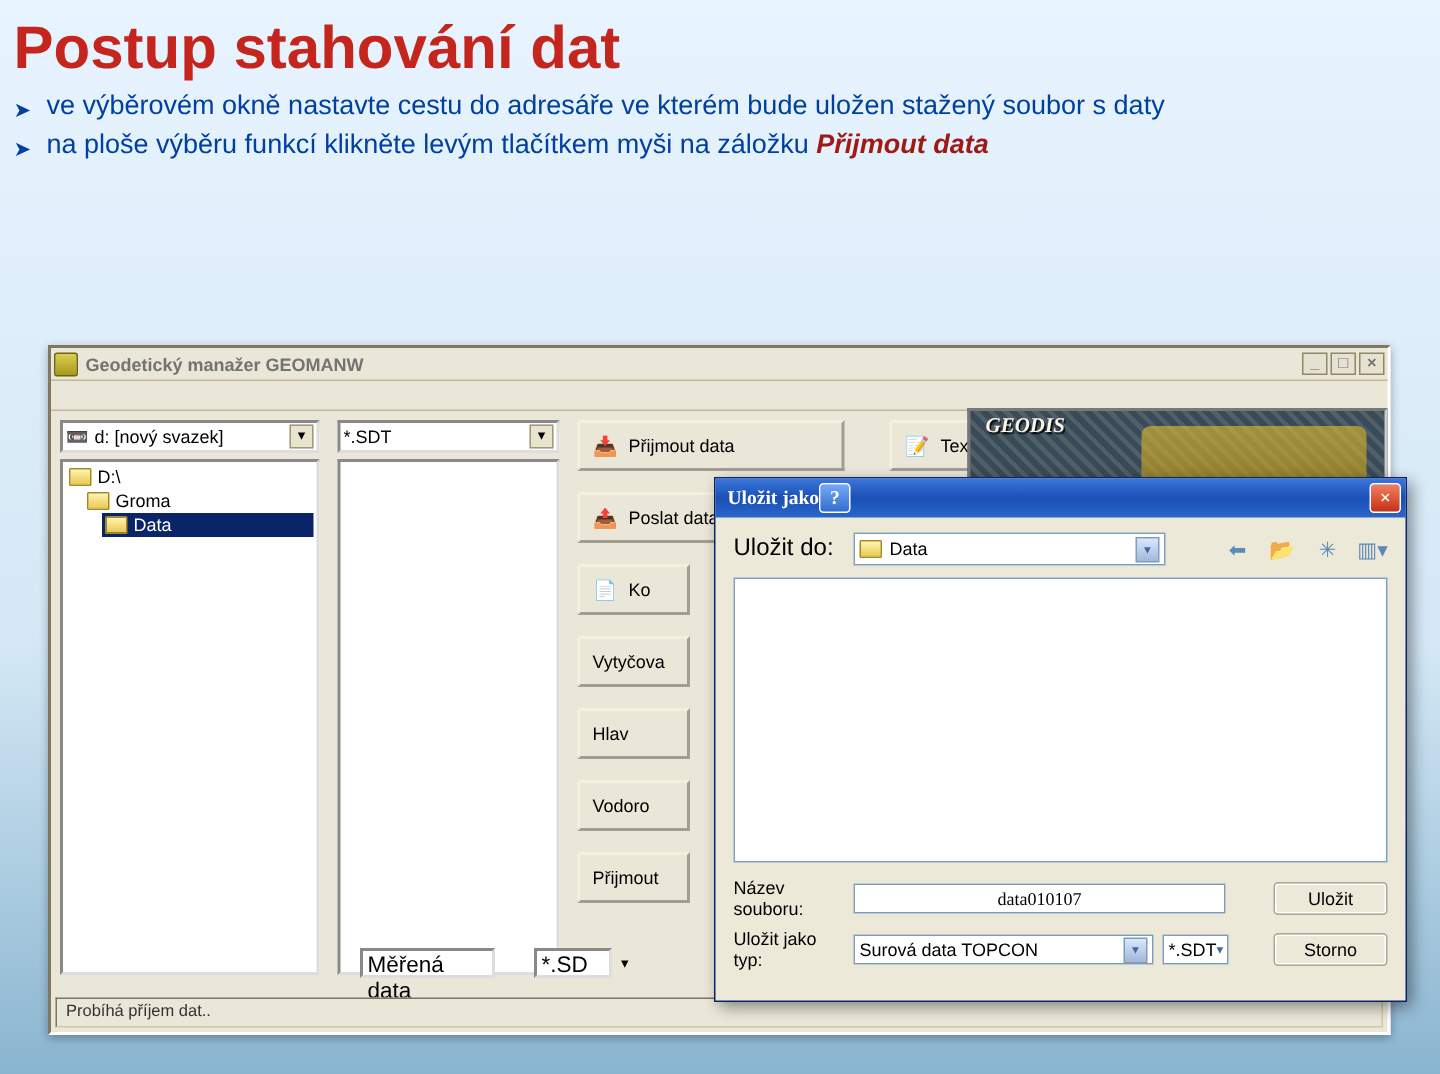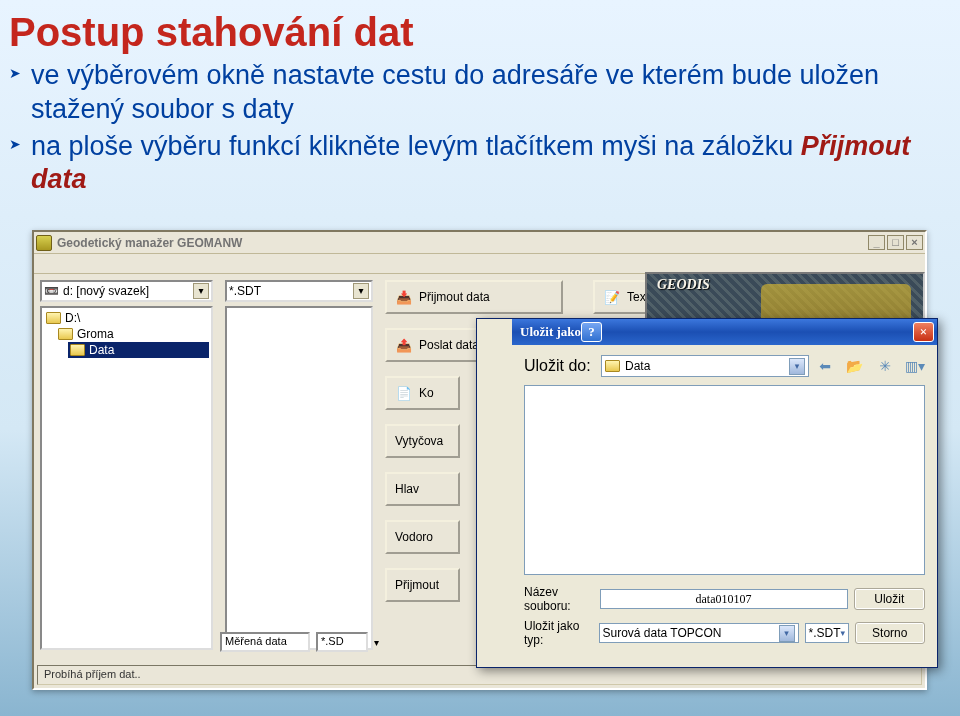--- a/index.html
+++ b/index.html
@@ -8,21 +8,21 @@
     width: 960px;
     height: 716px;
     font-family: Tahoma, Arial, sans-serif;
     font-size: 12px;
     background: linear-gradient(to bottom, #e8f4ff 0%, #d4e8f5 60%, #8ab5d0 100%);
     overflow: hidden;
   }
   .slide-text { padding: 10px 9px 6px; }
   h1 { margin: 0 0 4px; font-size: 40px; font-weight: bold; color: #c4261d; }
   ul.tpts { margin: 2px 0; padding: 0; list-style: none; }
-  ul.tpts li { position: relative; padding-left: 22px; font-size: 27px; color: #0040a0; margin: 3px 0; line-height: 1.25; }
+  ul.tpts li { position: relative; padding-left: 22px; font-size: 18px; color: #0040a0; margin: 3px 0; line-height: 1.25; }
   ul.tpts li::before { content: "➤"; position: absolute; left: 0; top: 6px; font-size: 14px; color: #0040a0; }
   em.red { font-style: italic; color: #a01a15; font-weight: bold; }
 
   .outer-win {
     position: absolute;
     left: 32px; top: 230px;
     width: 895px; height: 460px;
     background: #eae6d8;
     border: 2px solid #807860;
     border-right-color: #fff; border-bottom-color: #fff;
@@ -58,26 +58,26 @@
 
   .logo { position: absolute; right: 0; top: -2px; width: 280px; height: 82px;
           background: #3a4a58;
           background-image: repeating-linear-gradient(45deg,#506068 0,#506068 3px,#3a4a58 3px,#3a4a58 7px);
           border: 2px inset #ccc; }
   .logo::before { content: ""; position: absolute; right: 12px; top: 10px; width: 150px; height: 62px;
           background: linear-gradient(#d8b830,#b08810); border-radius: 6px 6px 2px 2px; opacity: .65; }
   .logo-t { position: absolute; left: 10px; top: 3px; font: italic bold 14px Georgia,serif; color: #f8f4e8; text-shadow: 1px 1px 1px #000; }
 
   .bot-row { position: absolute; left: 186px; bottom: 36px; display: flex; align-items: center; gap: 6px; }
-  .bot-row .field { width: 90px; height: 20px; background: #fff; border: 2px inset #ddd; padding: 1px 3px; font-size: 11px; }
+  .bot-row .field { width: 90px; height: 20px; background: #fff; border: 2px inset #ddd; padding: 1px 3px; font-size: 15px; margin-left: 20px; }
   .statusbar { position: absolute; left: 3px; right: 3px; bottom: 3px; height: 20px; border: 1px inset #cfc8aa; padding: 2px 6px; font-size: 11px; color: #333; background: #eae6d8; }
 
   
   .dlg { position: absolute; left: 476px; top: 318px; width: 462px; height: 350px;
-         background: #ece9d8; border: 1px solid #0a246a; box-shadow: 3px 3px 10px rgba(0,0,0,.45); padding-left: 35px; }
+         background: #ece9d8; border: 1px solid #0a246a; box-shadow: 3px 3px 10px rgba(0,0,0,.45); }
   .dlg-tb { height: 26px; background: linear-gradient(#3b77dd,#1b4fb3 50%,#2a66cc); color: #fff; font: bold 13px Tahoma;
             display: flex; align-items: center; padding: 0 3px 0 8px; }
   .dlg-tb .cx { margin-left: auto; width: 21px; height: 20px; background: linear-gradient(#f08060,#c83014);
                border: 1px solid #fff; border-radius: 3px; color: #fff; text-align: center; line-height: 18px; font-weight: bold; }
   .dlg-tb .qx { width: 21px; height: 20px; background: linear-gradient(#77a7f3,#3070d0);
                border: 1px solid #fff; border-radius: 3px; color: #fff; text-align: center; line-height: 17px; font-weight: bold; margin-right: 3px; }
   .dlg-body { padding: 10px 12px; }
   .dlg-row { display: flex; align-items: center; gap: 6px; margin-bottom: 8px; }
   .dlg-lab { width: 74px; font-size: 16px; }
   .dlg-combo { flex: 0 0 208px; height: 22px; background: #fff; border: 1px solid #7f9db9; display: flex; align-items: center; padding: 0 3px; font-size: 12px; }

